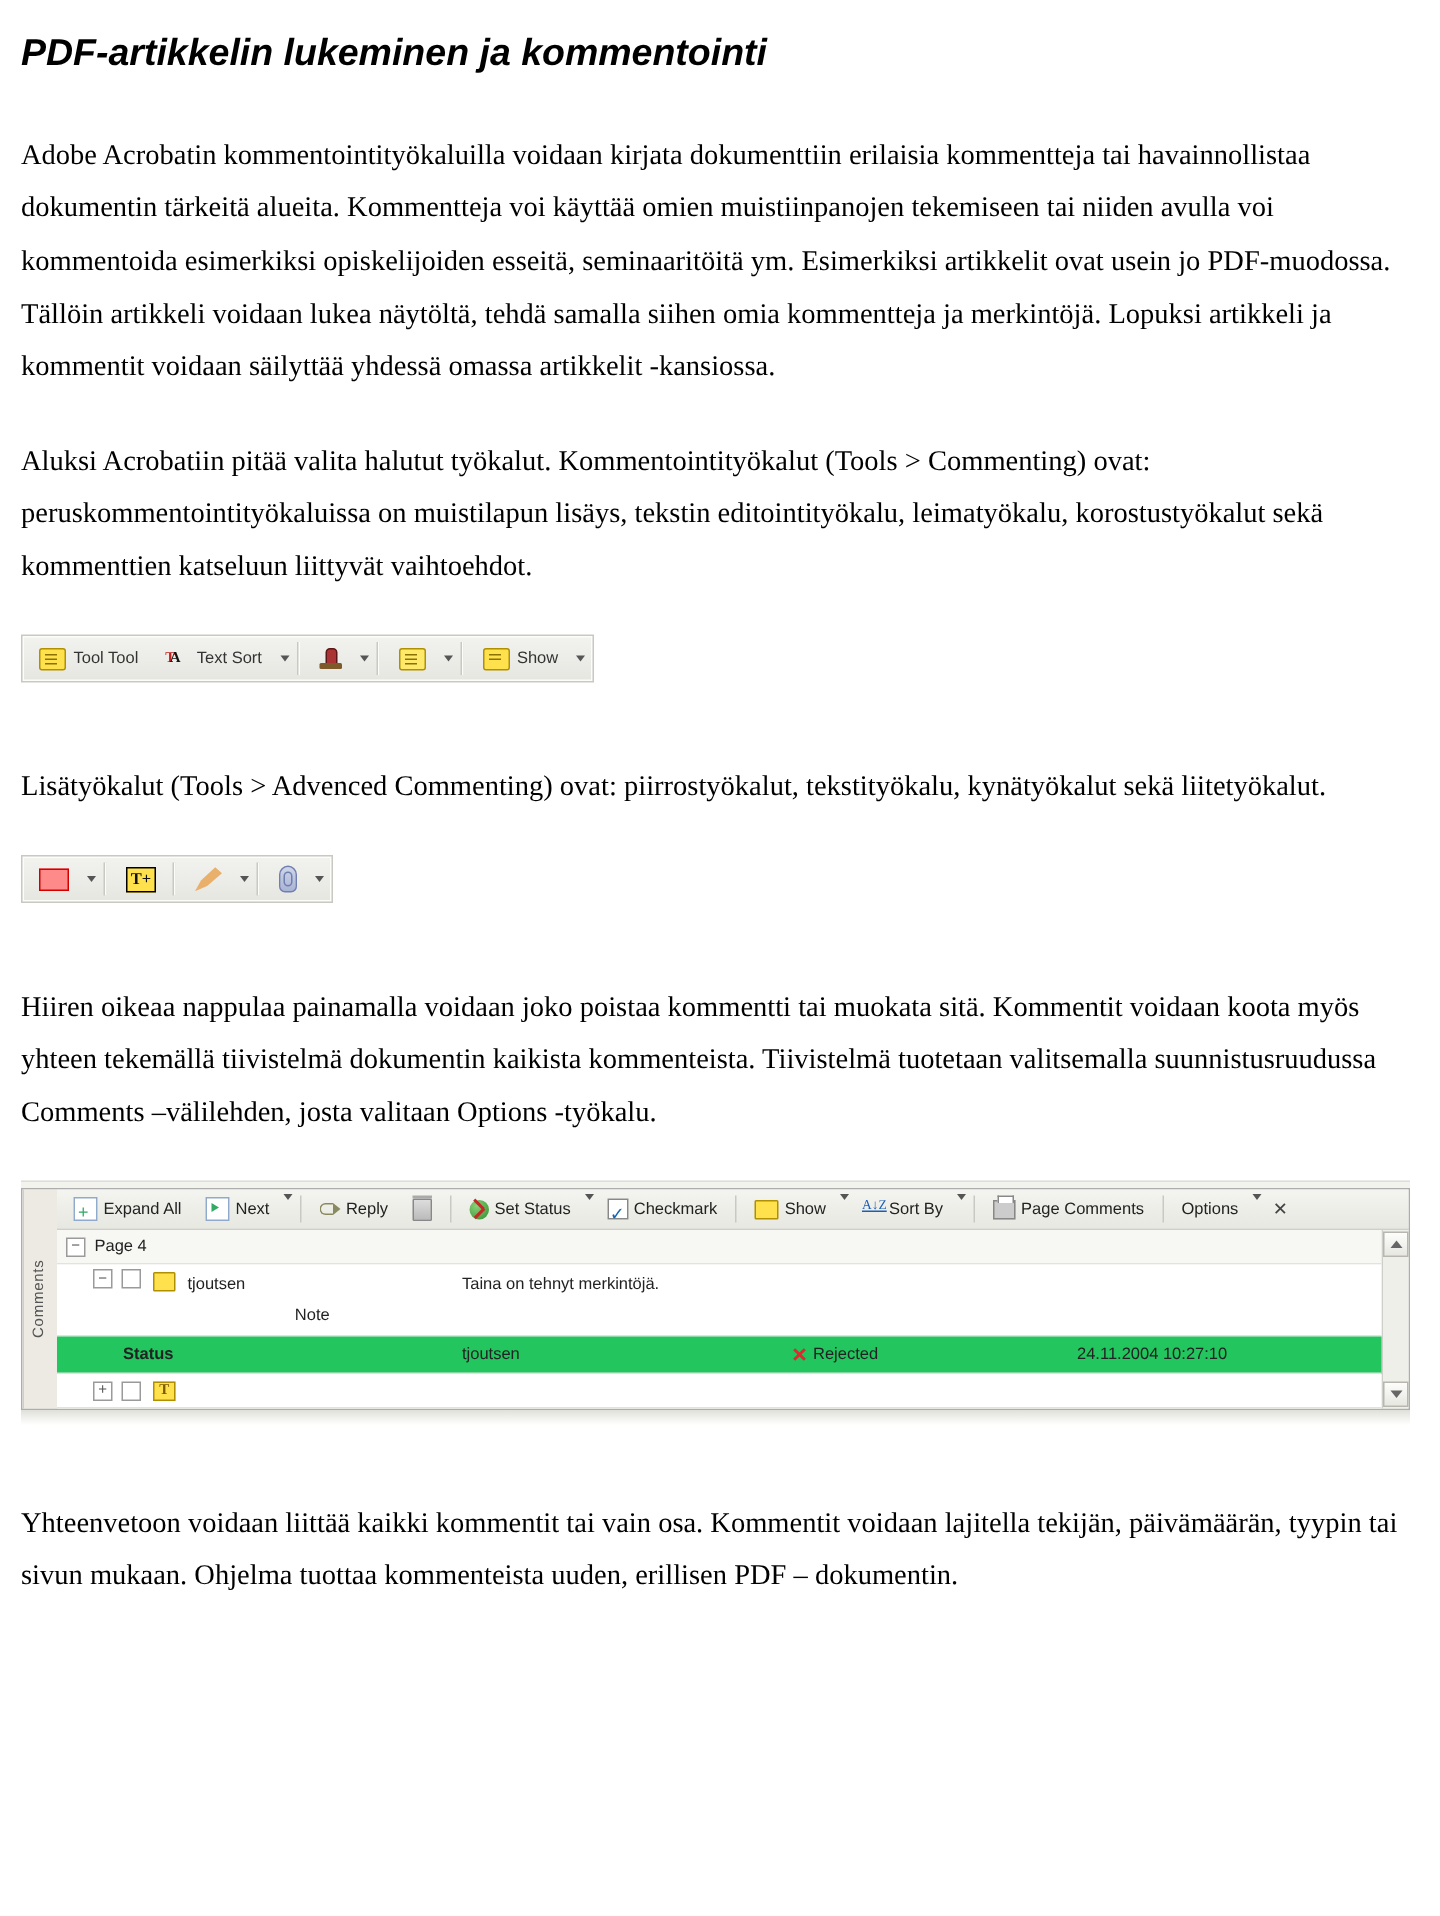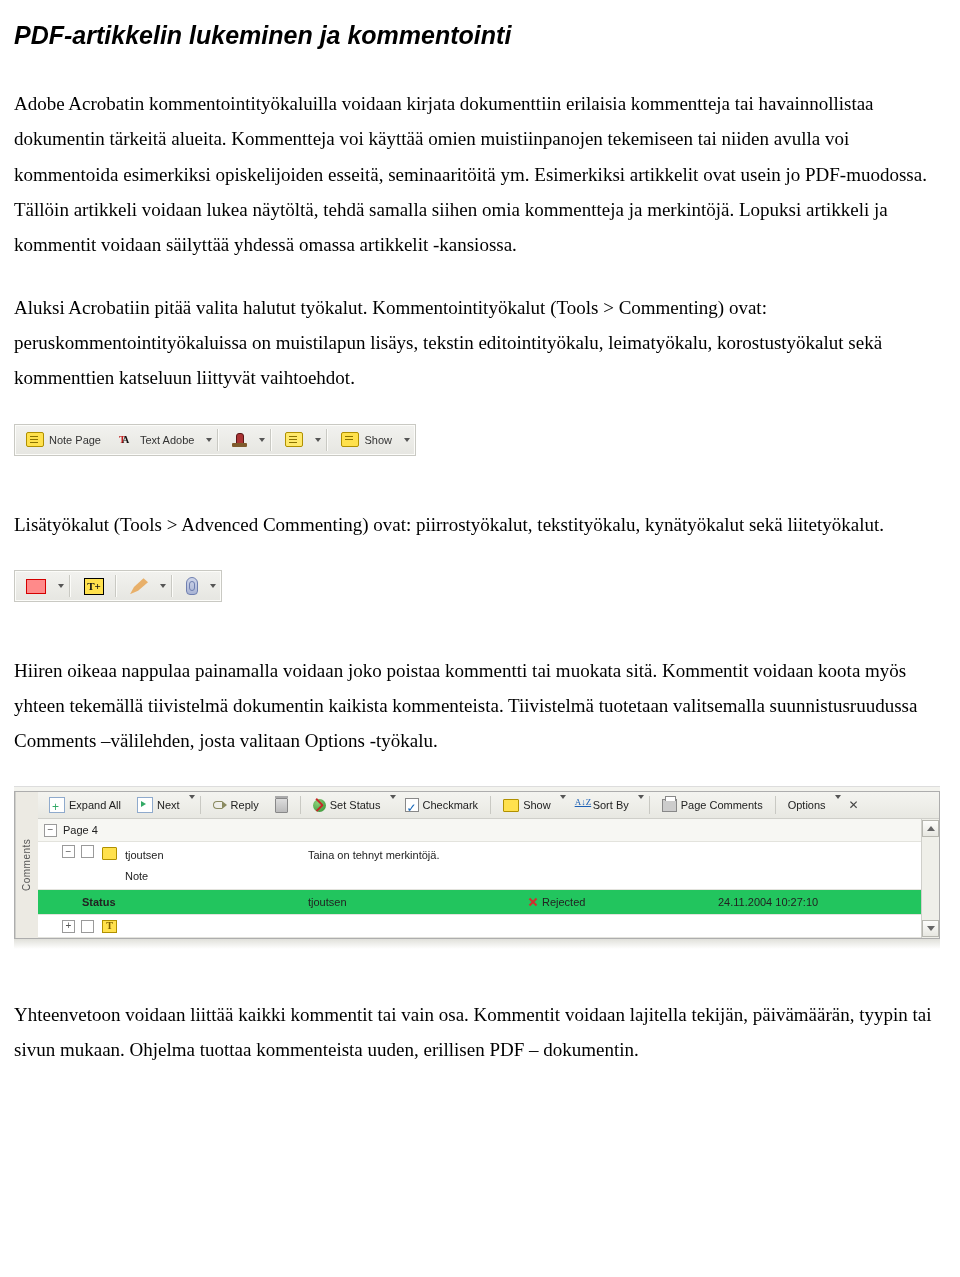--- a/index.html
+++ b/index.html
@@ -128,21 +128,21 @@
   .pico-print::before{content:"";position:absolute;left:2px;top:-4px;width:9px;height:4px;background:#fff;border:1px solid #888;border-bottom:none;}
   .pclose{width:14px;height:14px;display:flex;align-items:center;justify-content:center;color:#444;font-size:12px;margin-left:4px;}
 
   .row{display:flex;align-items:center;height:22px;padding:0 6px;border-bottom:1px solid #e3e3dd;background:#f7f7f3;}
   .row .box{width:11px;height:11px;border:1px solid #9a9a9a;background:#fff;display:flex;align-items:center;justify-content:center;font-size:10px;line-height:1;color:#555;margin-right:6px;}
   .row.page{background:#f7f7f3;}
   .row.comment{background:#fff;align-items:flex-start;padding-top:3px;height:44px;}
   .row.comment .meta{margin-left:2px;}
   .row.comment .ico-note-sm{width:13px;height:11px;background:#ffe14d;border:1px solid #b09000;border-radius:1px;margin:0 6px 0 2px;position:relative;top:2px;}
   .row.comment .author{display:block;}
-  .row.comment .ctype{display:block;}
+  .row.comment .ctype{display:block;text-align:right;}
   .row.comment .cts{display:block;}
   .row.comment .ctext{position:absolute;left:270px;top:3px;}
 
   .row.status{background:#22c55e;height:24px;position:relative;text-align:right;}
   .row.status .slabel{margin-left:38px;font-weight:bold;}
   .row.status .suser{position:absolute;left:270px;}
   .row.status .sstate{position:absolute;left:490px;display:flex;align-items:center;gap:4px;}
   .row.status .sx{width:10px;height:10px;position:relative;}
   .row.status .sx::before{content:"";position:absolute;left:0;top:4px;width:10px;height:2px;background:#d32f2f;transform:rotate(45deg);}
   .row.status .sx::after{content:"";position:absolute;left:0;top:4px;width:10px;height:2px;background:#d32f2f;transform:rotate(-45deg);}
@@ -165,25 +165,25 @@
 <h1>PDF-artikkelin lukeminen ja kommentointi</h1>
 
 <p>Adobe Acrobatin kommentointityökaluilla voidaan kirjata dokumenttiin erilaisia kommentteja tai havainnollistaa dokumentin tärkeitä alueita. Kommentteja voi käyttää omien muistiinpanojen tekemiseen tai niiden avulla voi kommentoida esimerkiksi opiskelijoiden esseitä, seminaaritöitä ym. Esimerkiksi artikkelit ovat usein jo PDF-muodossa. Tällöin artikkeli voidaan lukea näytöltä, tehdä samalla siihen omia kommentteja ja merkintöjä. Lopuksi artikkeli ja kommentit voidaan säilyttää yhdessä omassa artikkelit -kansiossa.</p>
 
 <p>Aluksi Acrobatiin pitää valita halutut työkalut. Kommentointityökalut (Tools &gt; Commenting) ovat: peruskommentointityökaluissa on muistilapun lisäys, tekstin editointityökalu, leimatyökalu, korostustyökalut sekä kommenttien katseluun liittyvät vaihtoehdot.</p>
 
 
 <div class="tb">
   <div class="btn">
     <span class="ico ico-note"></span>
-    <span>Note Page</span>
+    <span>Tool Tool</span>
   </div>
   <div class="btn">
     <span class="ico ico-textedits"><span>T</span><span>A</span></span>
-    <span>Text Adobe</span>
+    <span>Text Sort</span>
   </div>
   <div class="dd">
       <span class="tri"></span>
     </div>
   <div class="sep"></div>
   <div class="btn">
     <span class="ico ico-stamp"></span>
   </div>
   <div class="dd">
       <span class="tri"></span>

